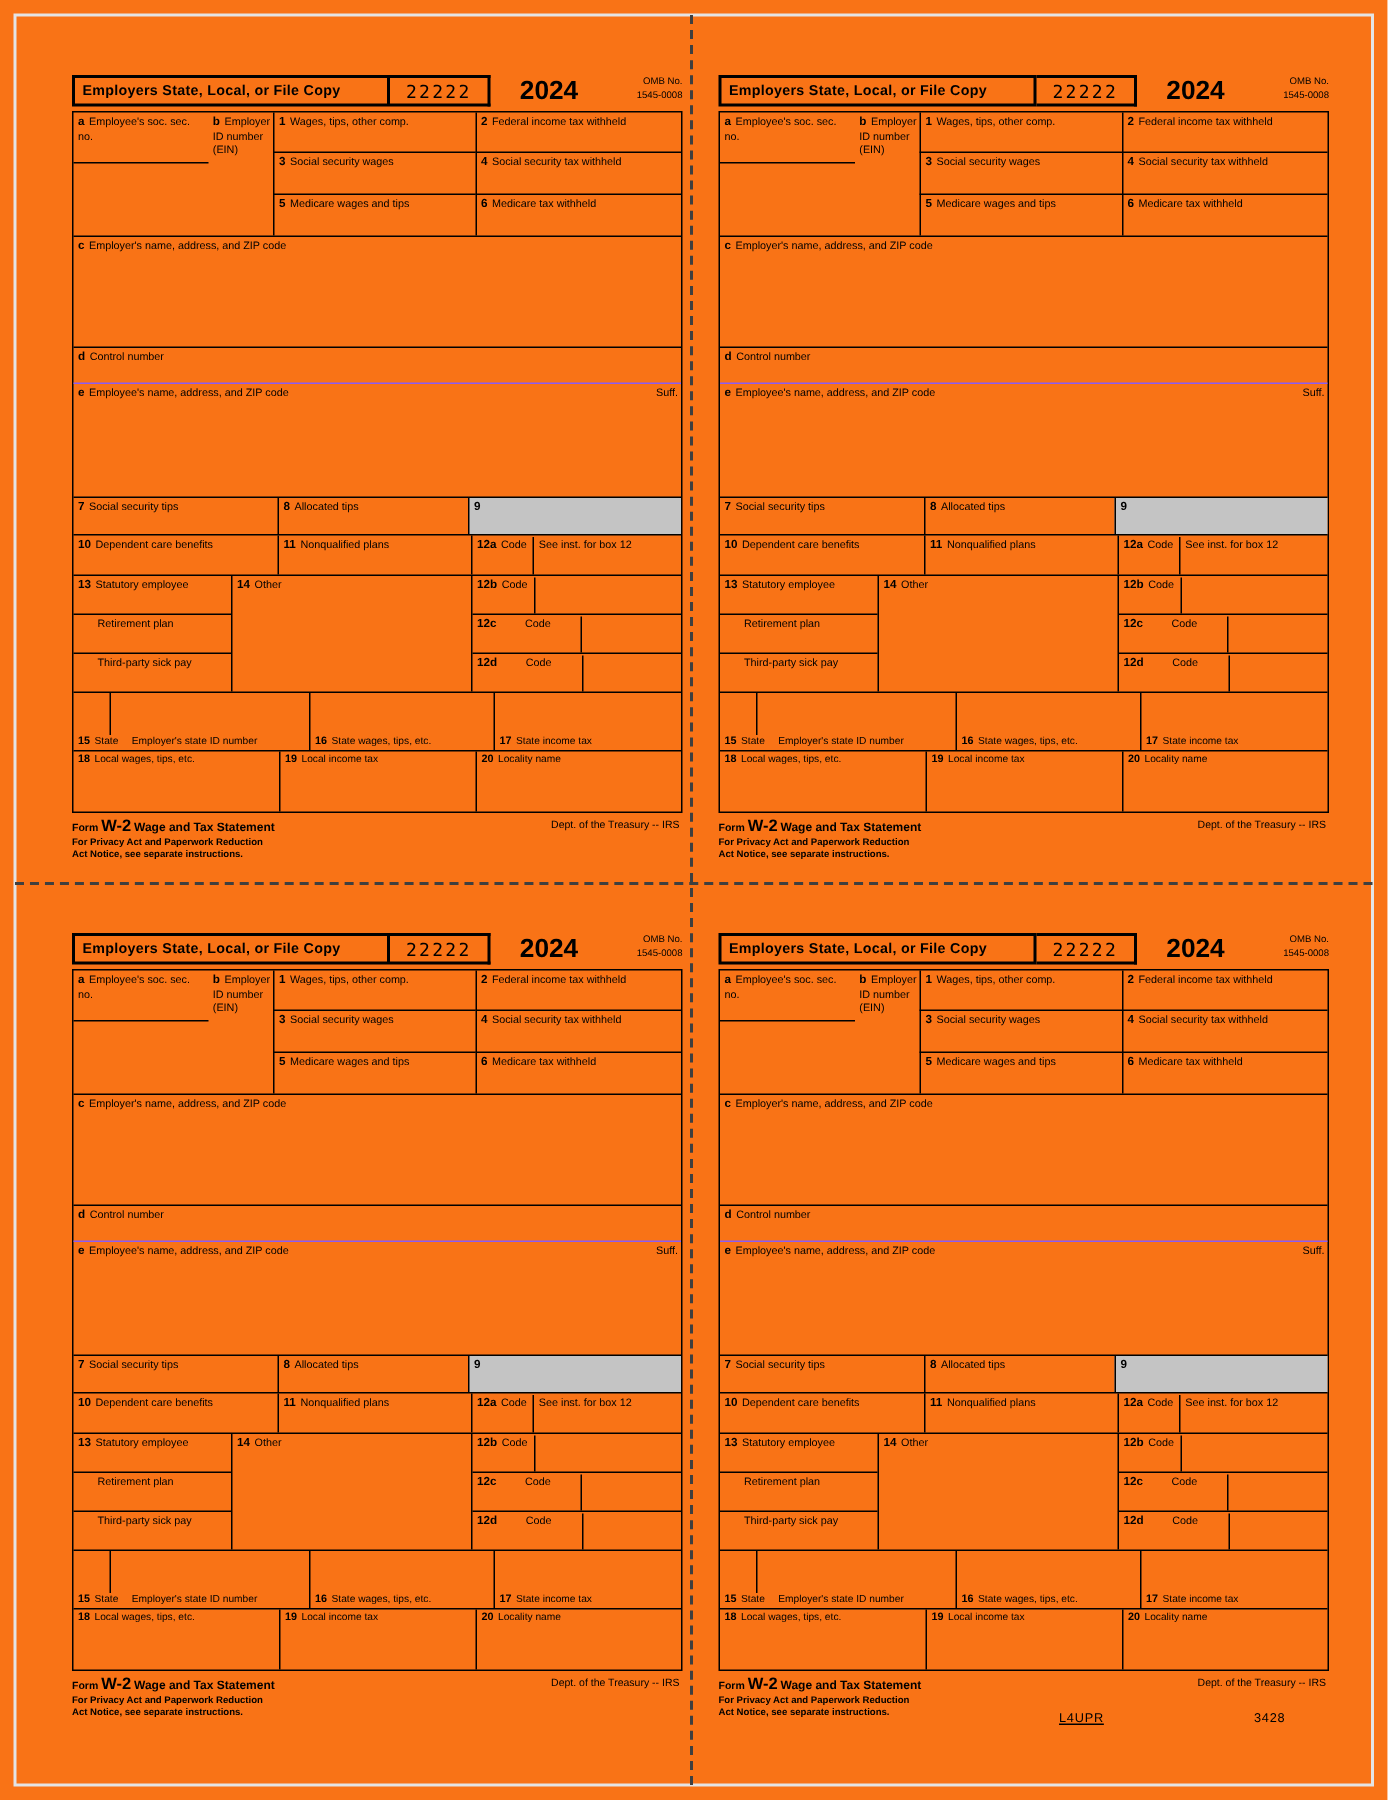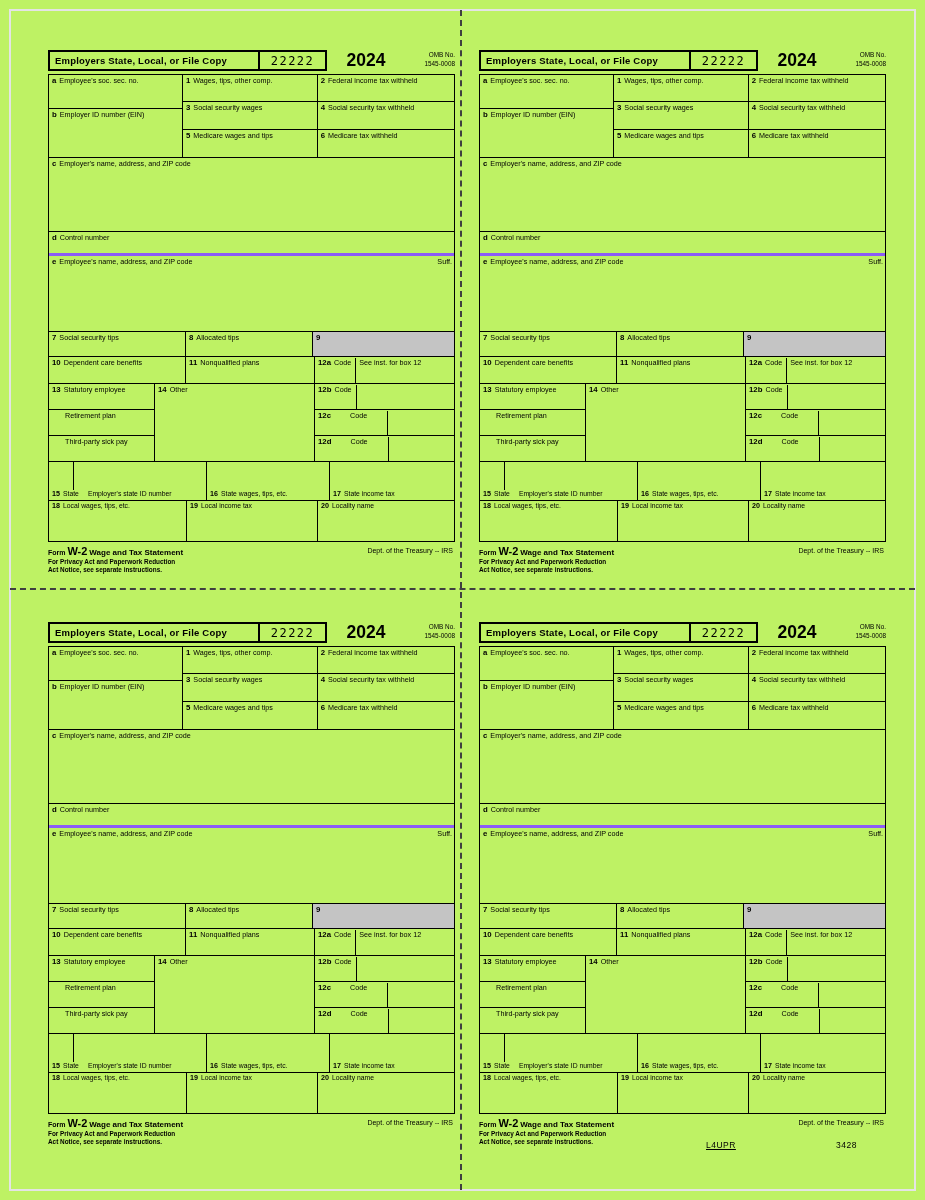--- a/index.html
+++ b/index.html
@@ -1,18 +1,18 @@
 <!DOCTYPE html>
 <html><head>
 <meta charset="utf-8">
 <style>
   * { margin:0; padding:0; box-sizing:border-box; }
   html, body { background:#ffffff; }
   .page {
-    position:relative; width:925px; height:1200px; background:#bef264;
+    position:relative; width:925px; height:1200px; background:#f97316;
     overflow:hidden; font-family:"Liberation Sans", sans-serif; color:#000;
   }
   .crop-frame { position:absolute; inset:9px; border:2px solid #e4e4e4; pointer-events:none; }
   .vsep { position:absolute; left:460px; top:10px; bottom:10px; width:0; border-left:2px dashed #3f3f3f; }
   .hsep { position:absolute; top:588px; left:10px; right:10px; height:0; border-top:2px dashed #3f3f3f; }
   .quadrant { position:absolute; width:407px; }
   .q-tl { left:48px;  top:50px; }
   .q-tr { left:479px; top:50px; }
   .q-bl { left:48px;  top:622px; }
   .q-br { left:479px; top:622px; }
@@ -32,27 +32,27 @@
               display:flex; align-items:center; justify-content:center; }
   .hdr-omb { flex:1; font-size:6.4px; text-align:right; line-height:1.35; padding-top:1px; }
 
   .fbody { border:1px solid #000; }
   .cell { padding:1px 2px 0 3px; font-size:7.2px; line-height:1.25; }
   .n { font-weight:bold; font-size:7.8px; margin-right:3px; }
   .bl { border-left:1px solid #000; }
   .bb { border-bottom:1px solid #000; }
 
   .sec-top { display:flex; height:83px; border-bottom:1px solid #000; }
-  .col-ab { width:133px; display:flex; flex-direction:column; }
+  .col-ab { width:133px; display:flex; }
   .box-a { height:34px; border-bottom:1px solid #000; }
   .box-b { flex:1; }
   .grid16 { flex:1; display:grid; grid-template-columns:1fr 1.02fr; grid-template-rows:1fr 1fr 1fr; }
 
   .box-c { height:74px; border-bottom:1px solid #000; }
-  .box-d { height:24px; border-bottom:3px solid #8b5cf6; }
+  .box-d { height:24px; border-bottom:1px solid #8b5cf6; }
   .box-e { height:76px; border-bottom:1px solid #000; display:flex;
            justify-content:space-between; align-items:flex-start; }
 
   .row3 { display:flex; border-bottom:1px solid #000; }
   .r789 { height:25px; }
   .c7 { width:136px; } .c8 { width:127px; } .c9 { flex:1; }
   .r1012 { height:27px; }
   .c10 { width:136px; } .c11 { width:129px; }
   .c12a { flex:1; display:flex; align-items:flex-start; }
 

